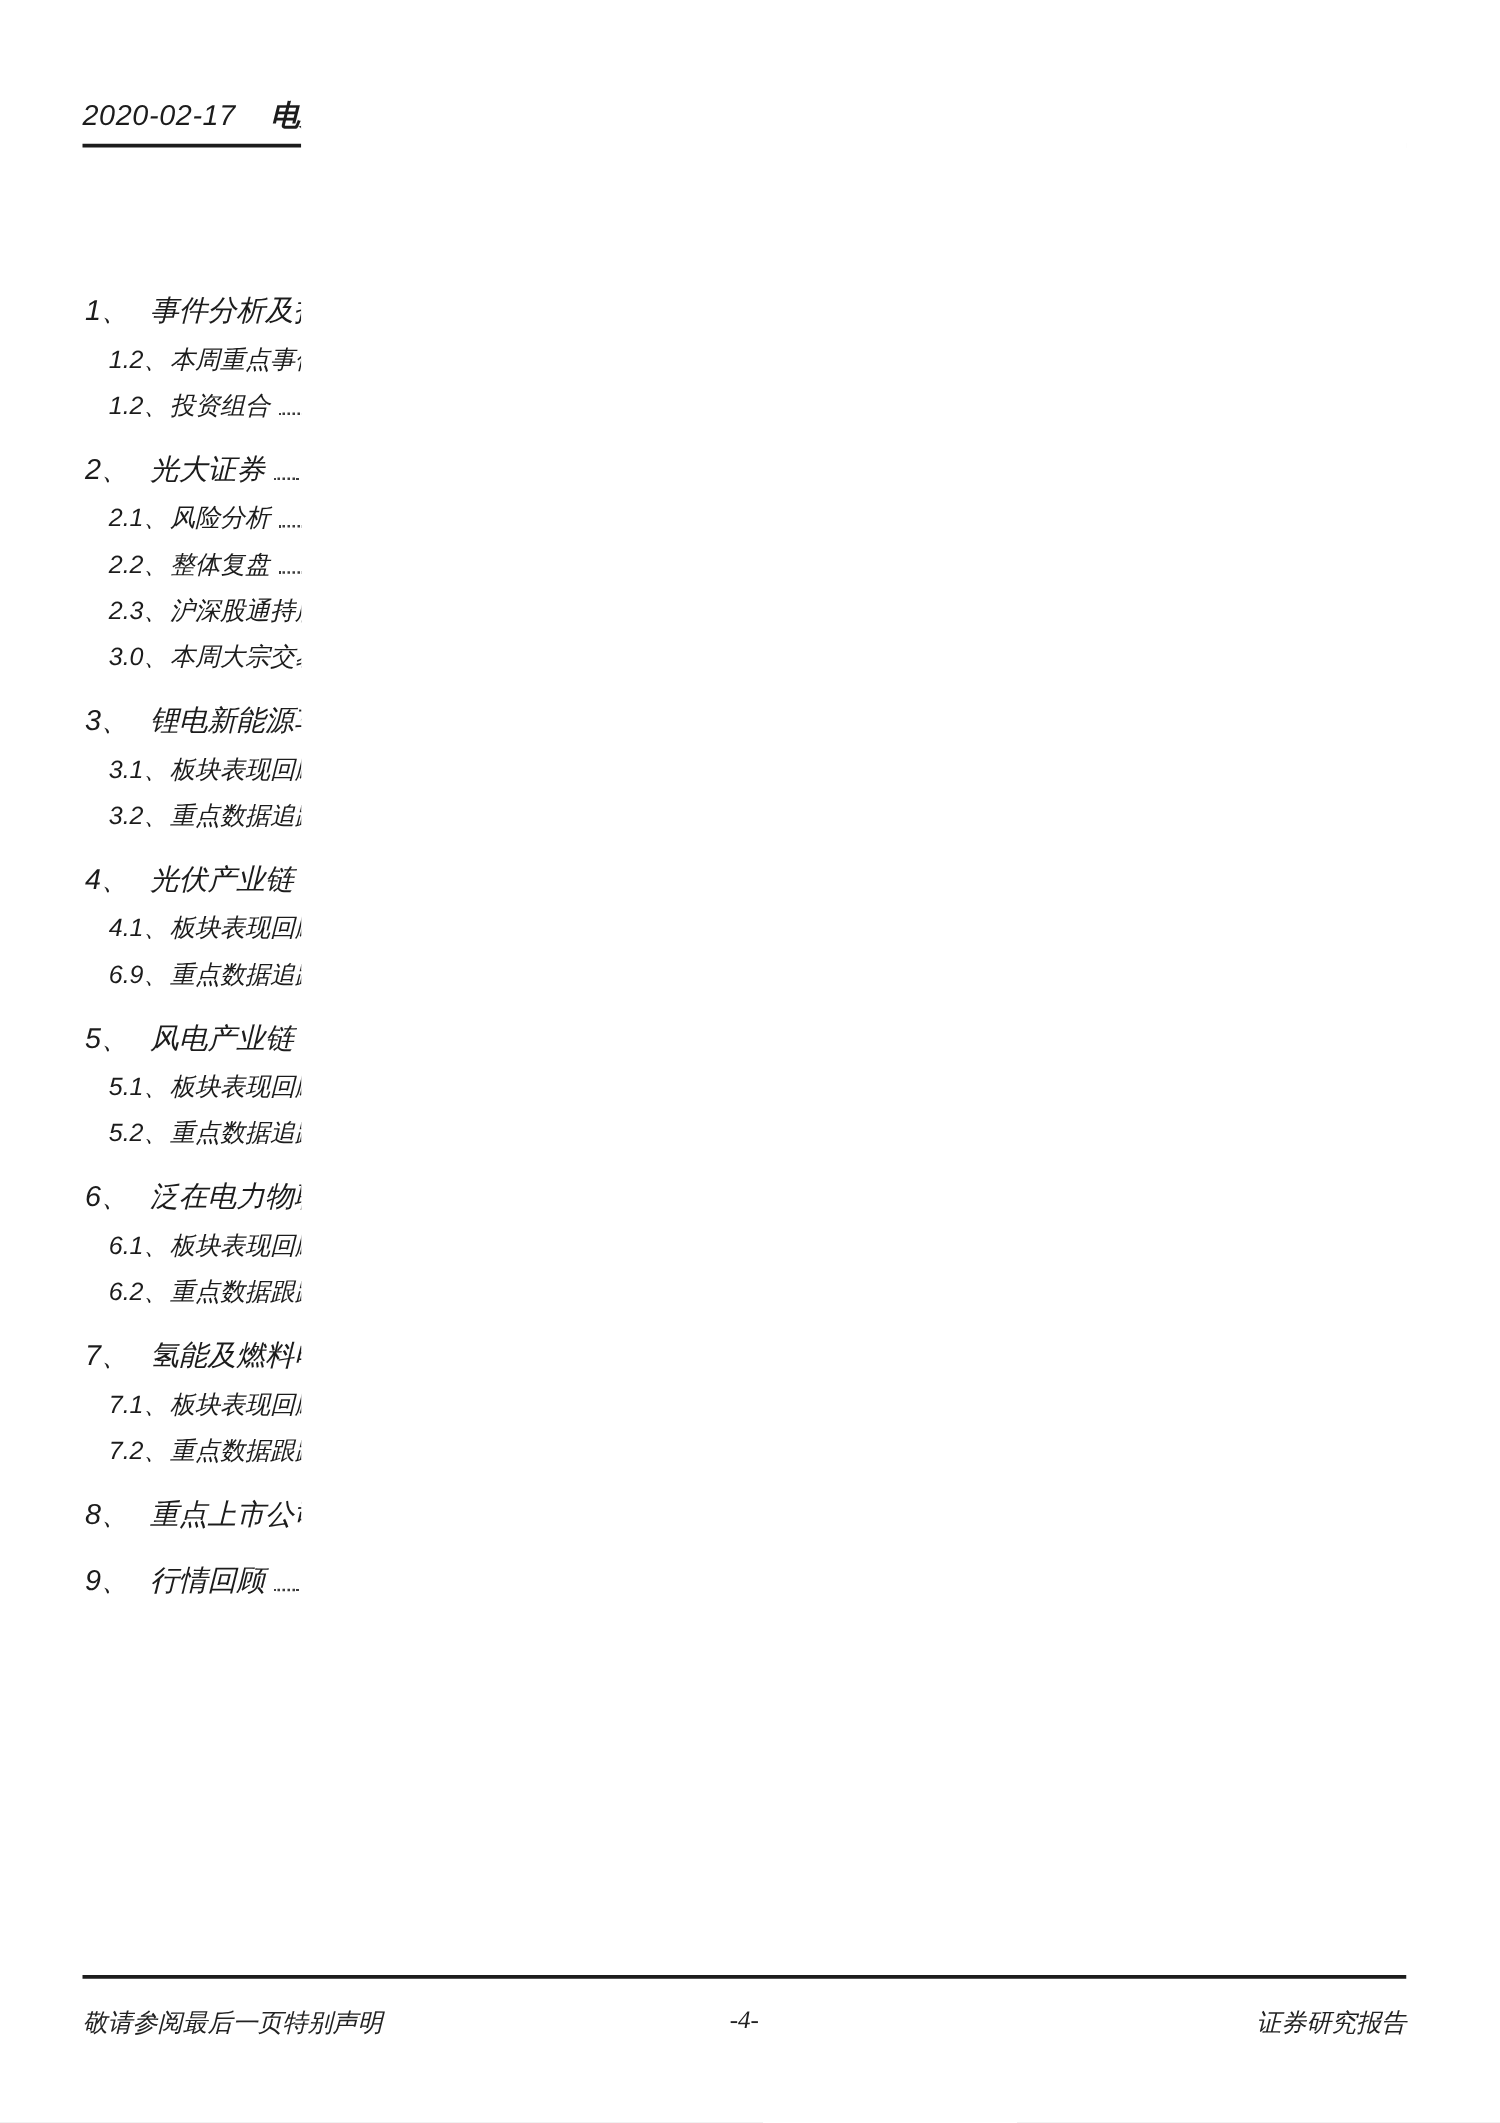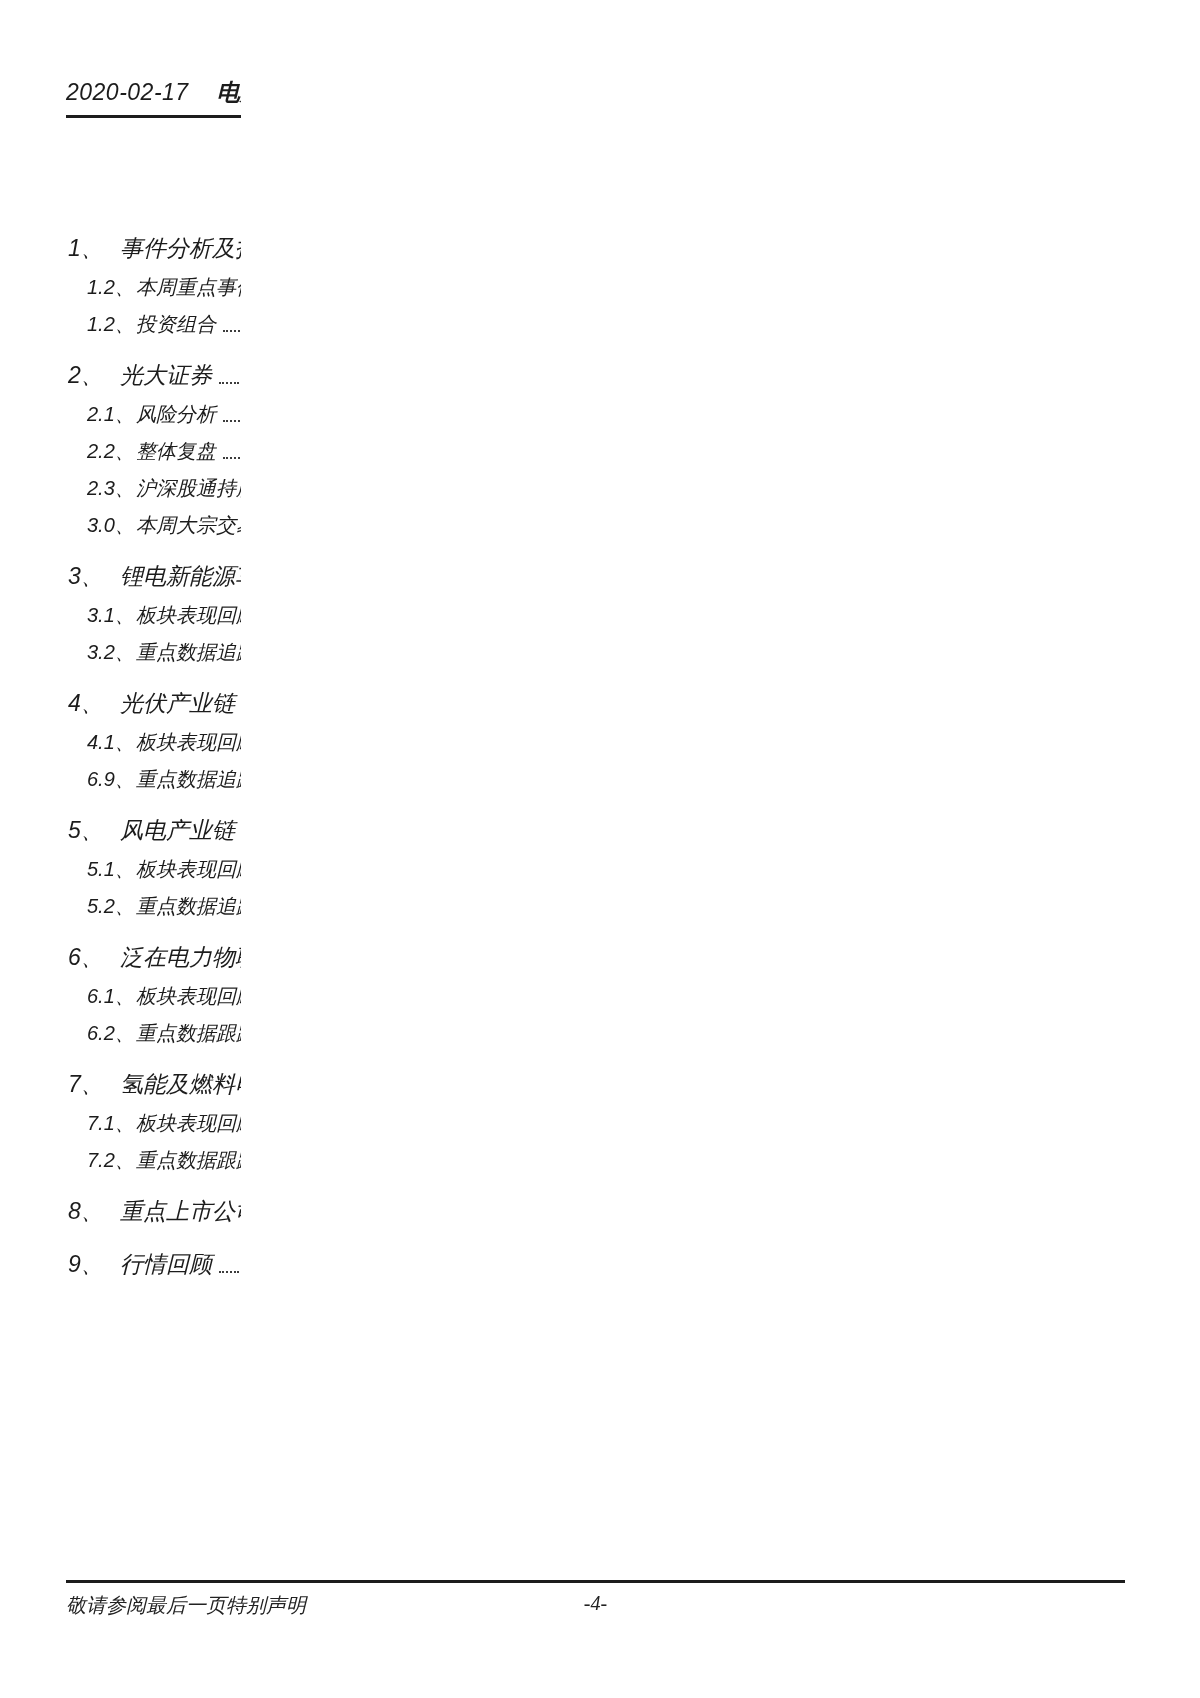--- a/index.html
+++ b/index.html
@@ -89,21 +89,21 @@
   .row.l2 .dots { border-bottom-width: 2.2px; margin-bottom: 6px; }
   .row .page { white-space: nowrap; }
 
   
   .footer {
     position: absolute;
     top: 1580px;
     left: 66px;
     right: 75px;
     border-top: 3px solid #1c1c1c;
-    padding-top: 9px;
+    padding-top: 22px;
     display: grid;
     grid-template-columns: 1fr auto 1fr;
     font-family: "Liberation Serif", serif;
     font-size: 20px;
     color: #222;
   }
   .footer .f-center { text-align: center; }
   .footer .f-right { text-align: right; }
 </style>
 </head>
@@ -281,15 +281,16 @@
         <span class="num">9、</span>
         <span class="label">行情回顾</span>
         <span class="dots"></span>
         <span class="page">31</span>
       </div>
     </div>
 
   <div class="footer">
     <span class="f-left">敬请参阅最后一页特别声明</span>
     <span class="f-center">-4-</span>
+    <span class="f-right">证券研究报告</span>
   </div>
 
 </div>
 
 </body></html>

